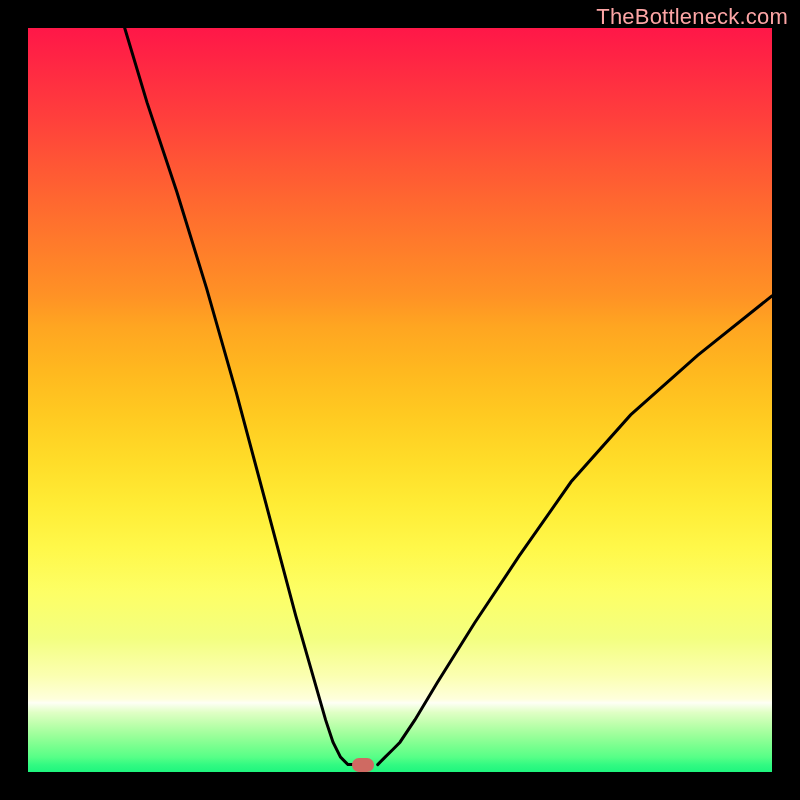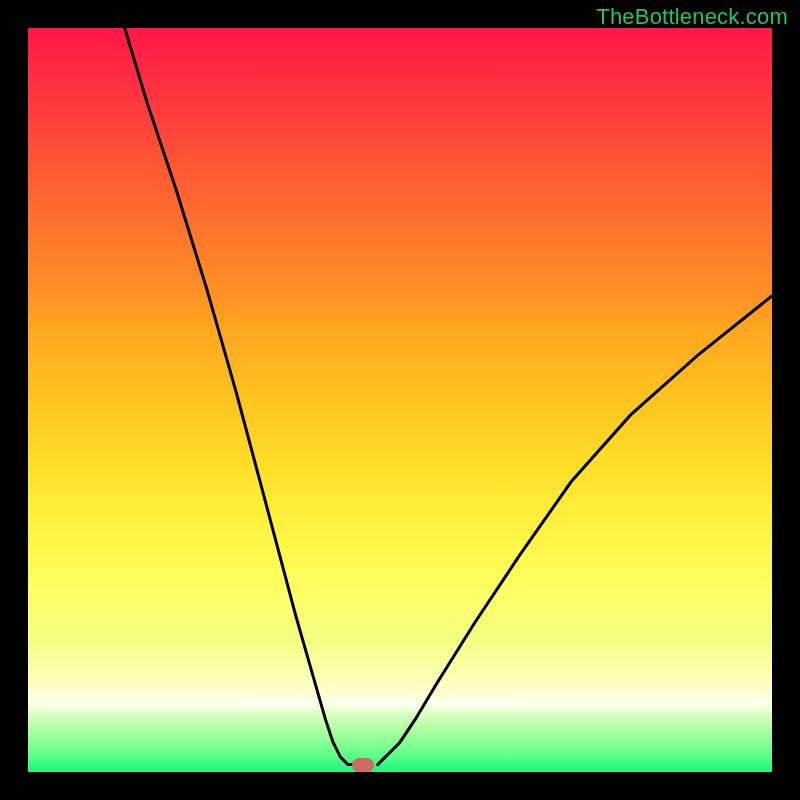--- a/index.html
+++ b/index.html
@@ -14,21 +14,21 @@
   .frame {
     position: relative;
     width: 800px;
     height: 800px;
     background: #000;
   }
   .watermark {
     position: absolute;
     top: 4px;
     right: 12px;
-    color: #22c55e;
+    color: #fca5a5;
     font-size: 22px;
     font-weight: 500;
     letter-spacing: 0.2px;
     user-select: none;
     z-index: 5;
   }
   .plot-area {
     position: absolute;
     left: 28px;
     top: 28px;

